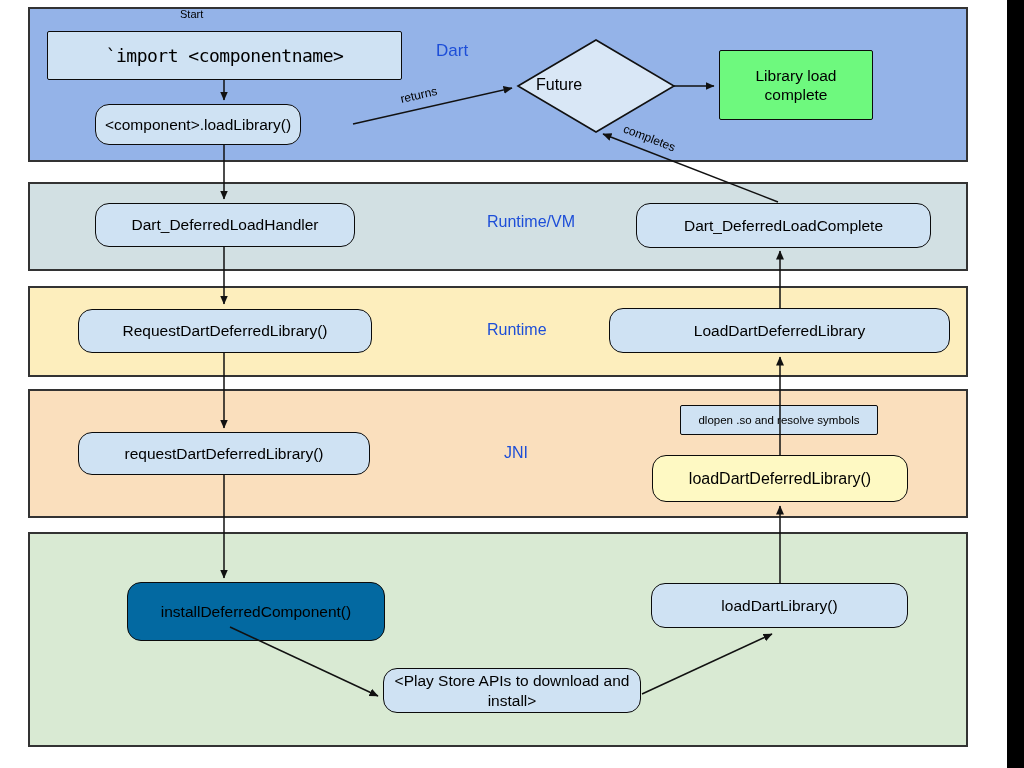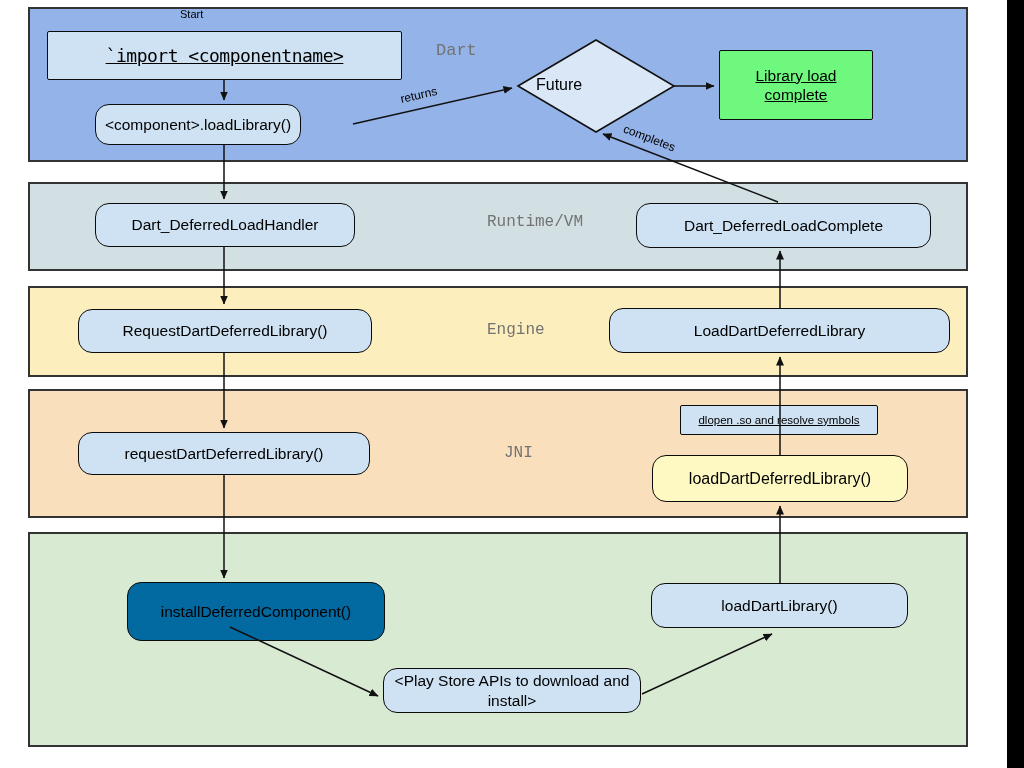--- a/index.html
+++ b/index.html
@@ -7,30 +7,30 @@
     position:relative; width:1024px; height:768px;
     background:#ffffff; overflow:hidden;
     font-family:"Liberation Sans", sans-serif;
     color:#000;
   }
   .band {
     position:absolute; left:28px; width:940px;
     border:2px solid #333; box-sizing:border-box;
   }
   .band-label {
-    position:absolute; font-size:16px; color:#737373; white-space:nowrap;font-family:Liberation Mono, monospace;
+    position:absolute; font-size:16px; color:#1d4ed8; white-space:nowrap;
   }
   .node {
     position:absolute; box-sizing:border-box;
     border:1.6px solid #0b0b0b; border-radius:14px;
     display:flex; align-items:center; justify-content:center;
     text-align:center; font-size:15.5px; line-height:1.25;
     padding:2px 8px;
   }
-  .node.square { border-radius:2px;text-decoration:underline; }
+  .node.square { border-radius:2px; }
   .node.mono {
     font-family:"DejaVu Sans Mono", monospace;
     font-size:18px; line-height:1.3; letter-spacing:-0.5px;
   }
   .node.small { font-size:11.5px; border-width:1px; padding:1px 4px; }
   .tiny-label { position:absolute; font-size:11px; }
   .edge-label { position:absolute; font-size:12px; white-space:nowrap; }
   .overlay {
     position:absolute; left:0; top:0; pointer-events:none;
   }
@@ -51,21 +51,21 @@
 <div class="canvas">
 
   <div class="band" style="top: 7px; height: 155px; background-color: rgb(148, 179, 232);"></div>
   <div class="band" style="top: 182px; height: 89px; background-color: rgb(210, 224, 227);"></div>
   <div class="band" style="top: 286px; height: 91px; background-color: rgb(253, 238, 189);"></div>
   <div class="band" style="top: 389px; height: 129px; background-color: rgb(250, 223, 189);"></div>
   <div class="band" style="top: 532px; height: 215px; background-color: rgb(217, 234, 211);"></div>
 
   <div class="band-label" style="left:436px;top:41px;font-size:17px;">Dart</div>
   <div class="band-label" style="left:487px;top:213px;">Runtime/VM</div>
-  <div class="band-label" style="left:487px;top:321px;">Engine</div>
+  <div class="band-label" style="left:487px;top:321px;">Runtime</div>
   <div class="band-label" style="left:504px;top:444px;">JNI</div>
 
   <div class="tiny-label" style="left:180px;top:8px;width:88px;text-align:left;">Start</div>
 
   <div class="node square mono" style="left: 47px; top: 31px; width: 355px; height: 49px; background-color: rgb(207, 226, 243);">
     <div>
       <div>`import &lt;componentname&gt;</div>
     </div>
   </div>
 

